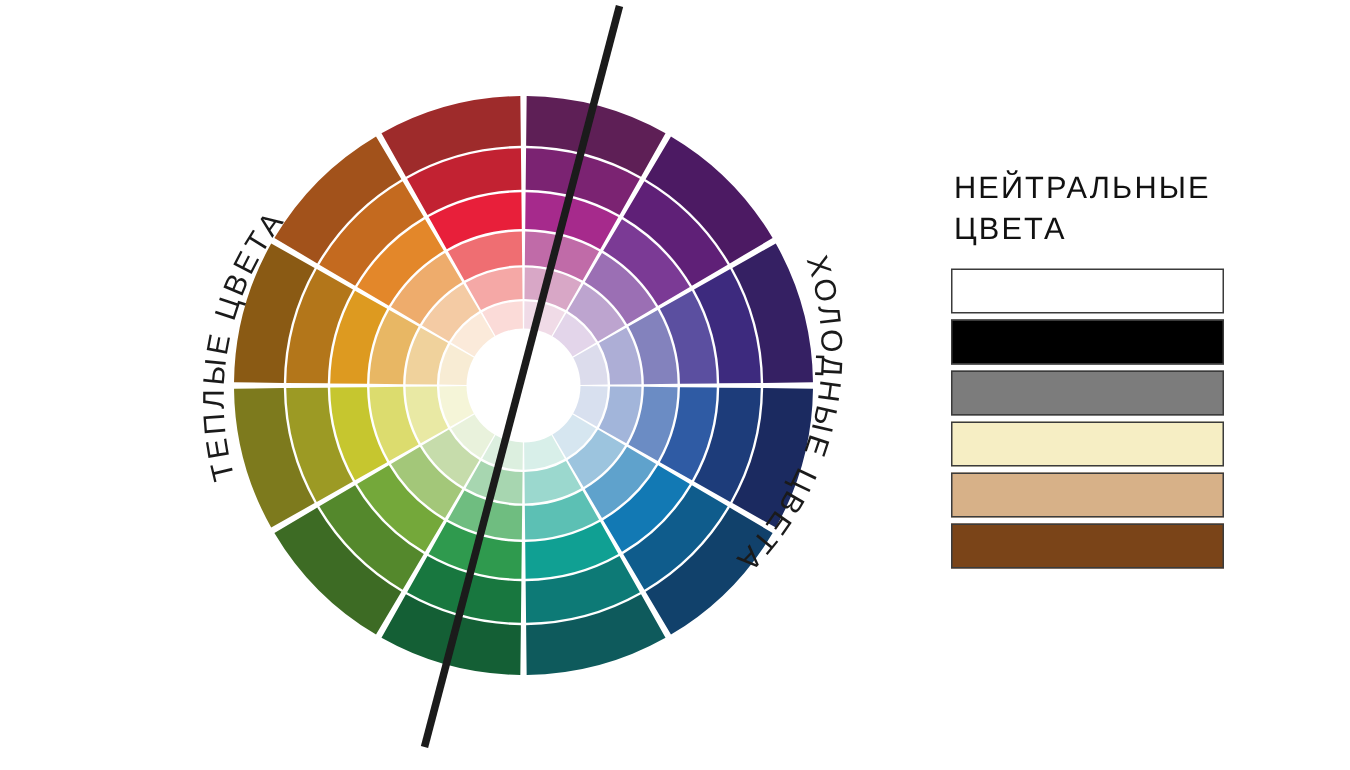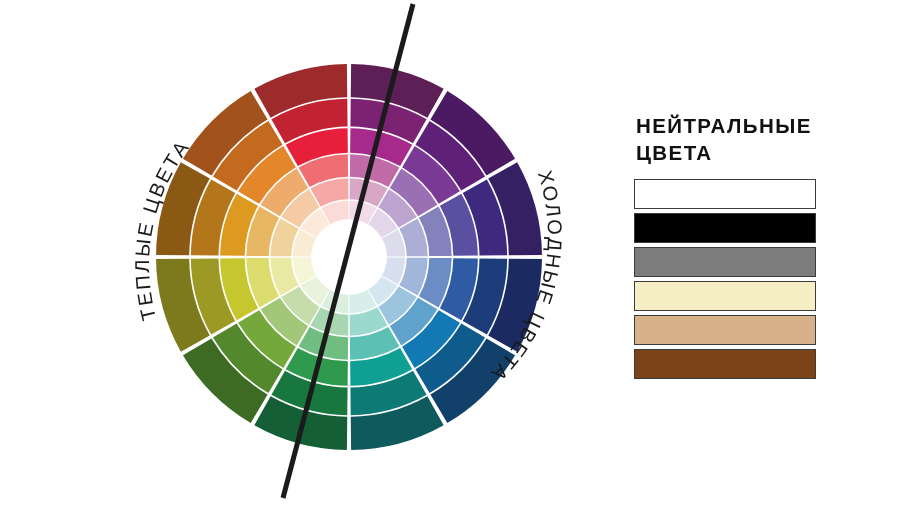--- a/index.html
+++ b/index.html
@@ -40,21 +40,21 @@
     width: 200px;
   }
   .neutral-title {
     font-family: "Liberation Sans", sans-serif;
     font-size: 20.5px;
     letter-spacing: 1.4px;
     color: #111111;
     line-height: 1.32;
     margin: 0 0 13px 2px;
     white-space: pre-line;
-    font-weight: 700;
+    font-weight: 400;
   }
   .swatch-stack {
     display: flex;
     flex-direction: column;
     gap: 4px;
   }
   .swatch {
     width: 182px;
     height: 30px;
     border: 1.6px solid #3b3b3b;

